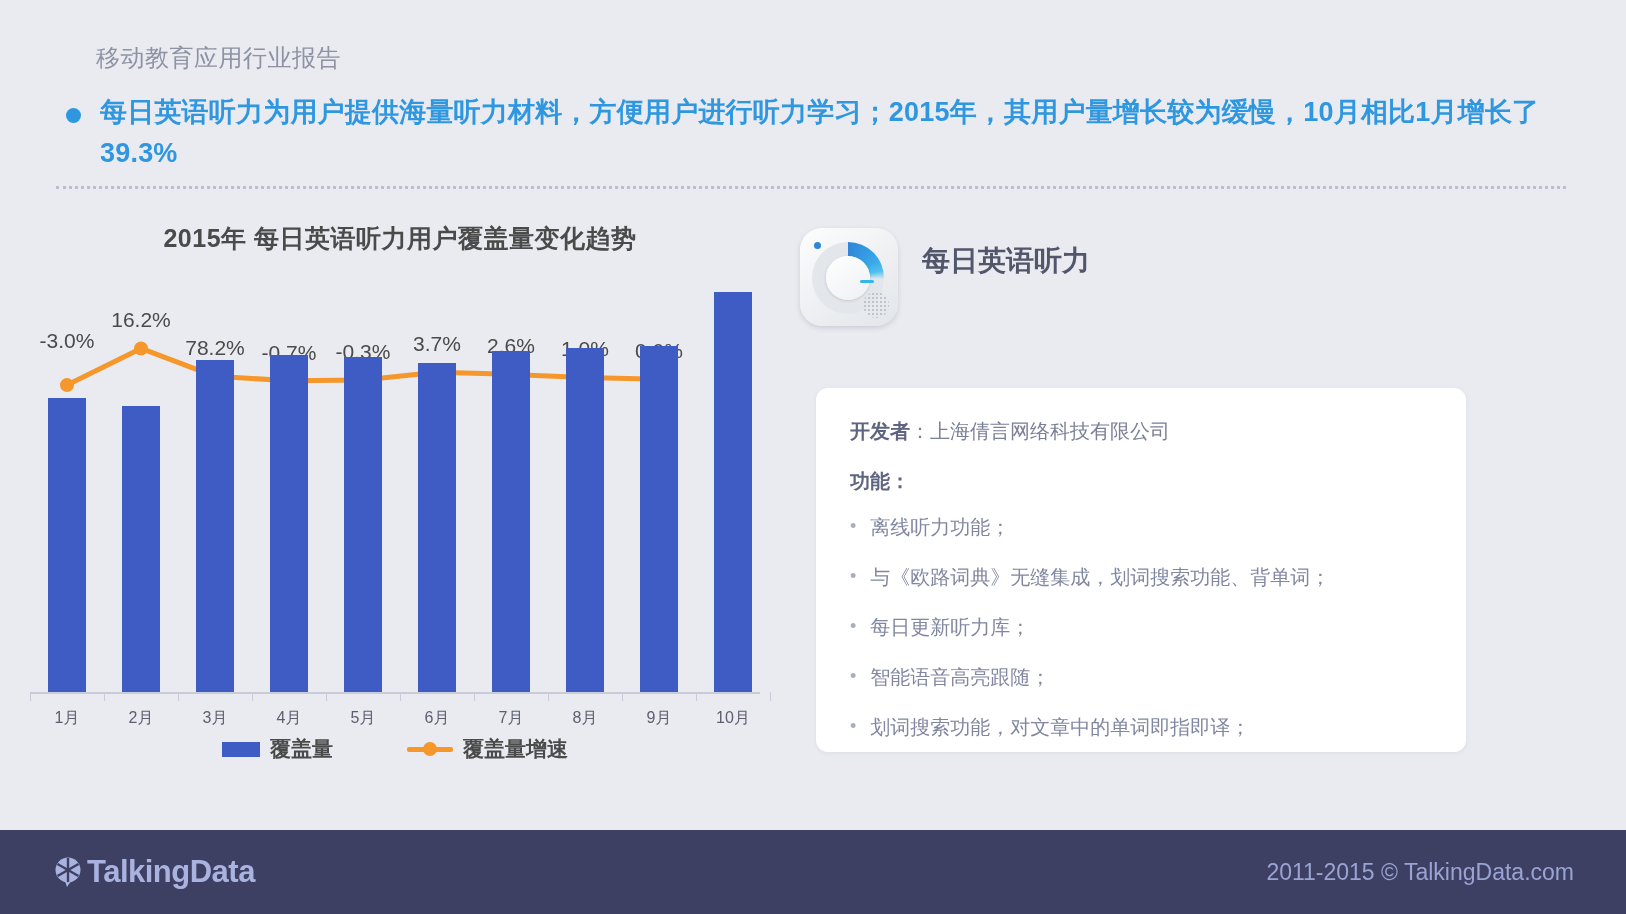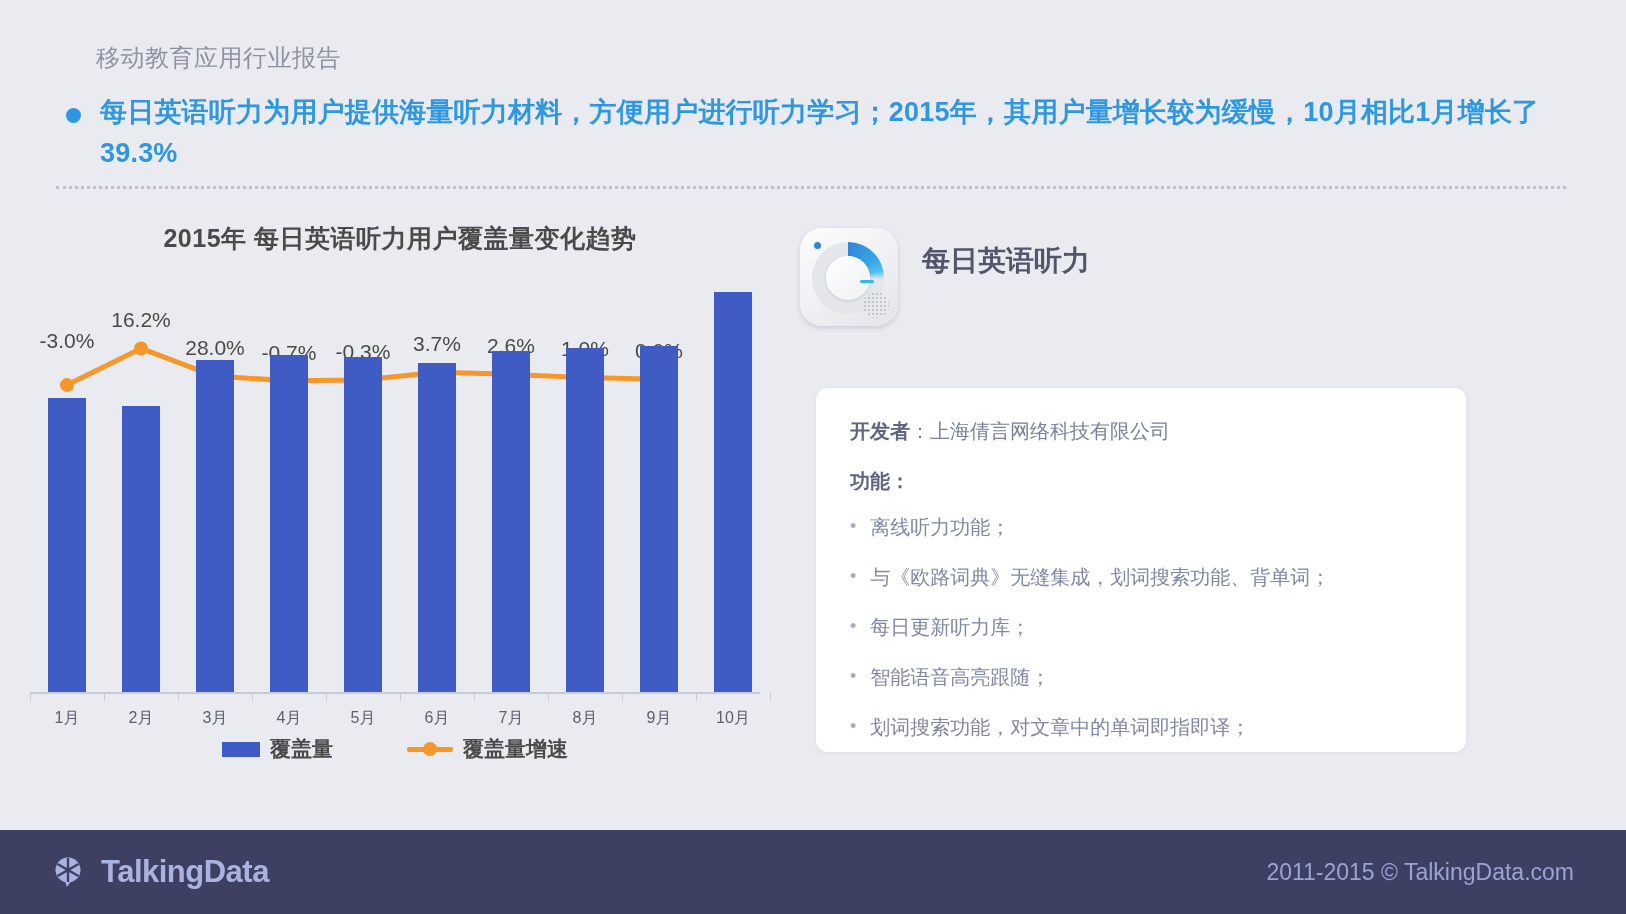--- a/index.html
+++ b/index.html
@@ -158,21 +158,21 @@
   }
   .feat-bullet { color: #a7adc0; font-size: 18px; line-height: 1.5; }
 
   
   .footer {
     position: absolute; left: 0; bottom: 0; width: 1626px; height: 84px;
     background: #3d4062;
     display: flex; align-items: center; justify-content: space-between;
     padding: 0 52px;
   }
-  .brand { display: flex; align-items: center; gap: 15px; }
+  .brand { display: flex; align-items: center; gap: 1px; }
   .brand-text {
     font-size: 31px; font-weight: bold; color: #aab3e0; letter-spacing: -0.5px;
   }
   .copyright { font-size: 23px; color: #9aa3d4; white-space: nowrap; }
 </style>
 </head>
 <body>
 
 <div id="slide">
 
@@ -194,21 +194,21 @@
           <circle cx="333" cy="94.93636363636364" r="7" fill="#f5972a"></circle>
           <circle cx="407" cy="87.3" r="7" fill="#f5972a"></circle>
           <circle cx="481" cy="89.4" r="7" fill="#f5972a"></circle>
           <circle cx="555" cy="92.45454545454545" r="7" fill="#f5972a"></circle>
           <circle cx="629" cy="94.36363636363637" r="7" fill="#f5972a"></circle>
         </g>
     </svg>
     <div id="pct-labels">
         <div class="pct-label" style="left: 37px; top: 44px;">-3.0%</div>
         <div class="pct-label" style="left: 111px; top: 23.4364px;">16.2%</div>
-        <div class="pct-label" style="left: 185px; top: 51.3091px;">28.0%</div>
+        <div class="pct-label" style="left: 185px; top: 51.3091px;">78.2%</div>
         <div class="pct-label" style="left: 259px; top: 55.7px;">-0.7%</div>
         <div class="pct-label" style="left: 333px; top: 54.9364px;">-0.3%</div>
         <div class="pct-label" style="left: 407px; top: 47.3px;">3.7%</div>
         <div class="pct-label" style="left: 481px; top: 49.4px;">2.6%</div>
         <div class="pct-label" style="left: 555px; top: 52.4545px;">1.0%</div>
         <div class="pct-label" style="left: 629px; top: 54.3636px;">0.0%</div>
       </div>
   </div>
 
   <div class="bars-layer" id="bars-layer">

